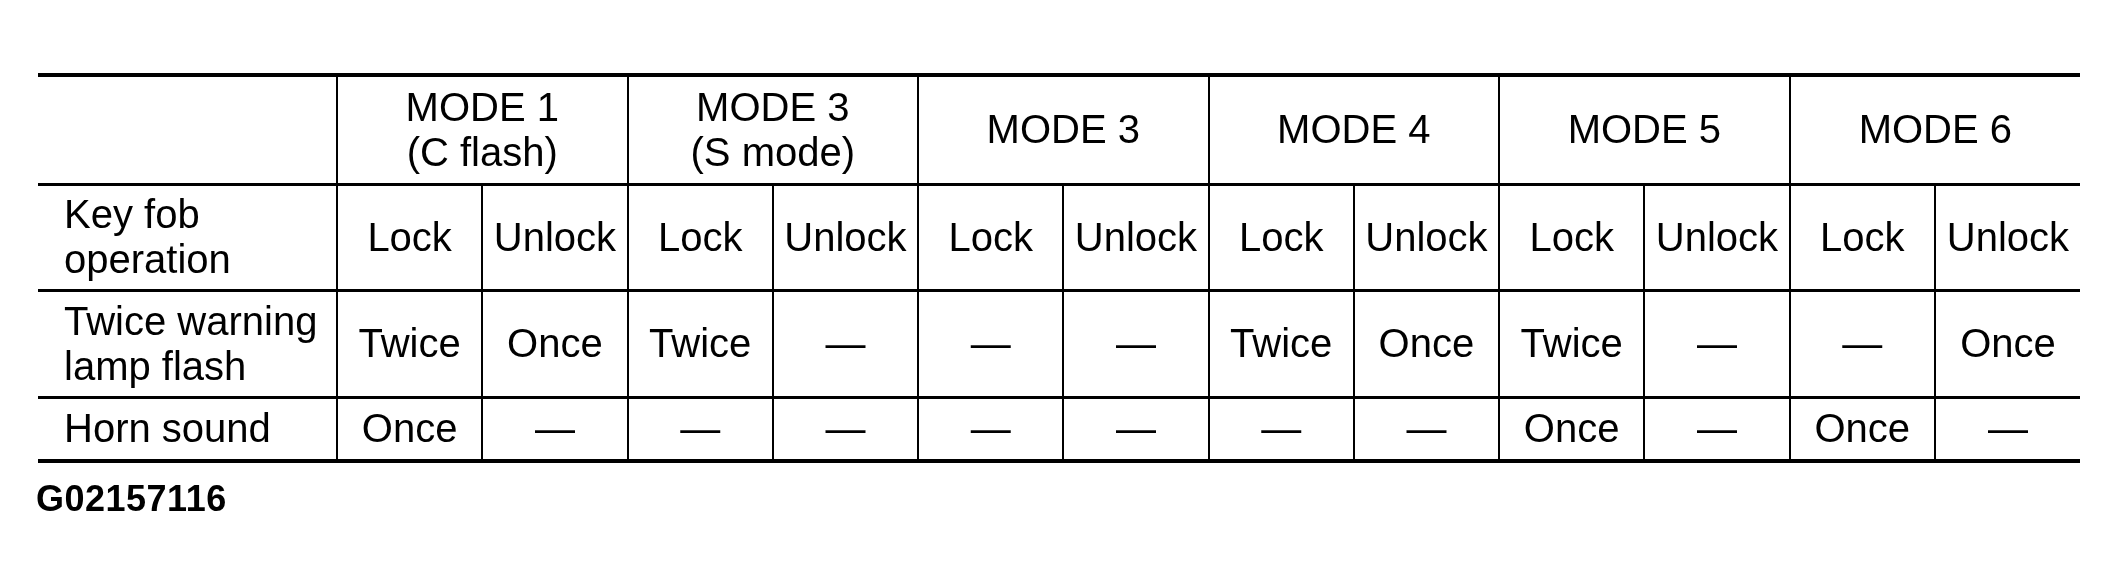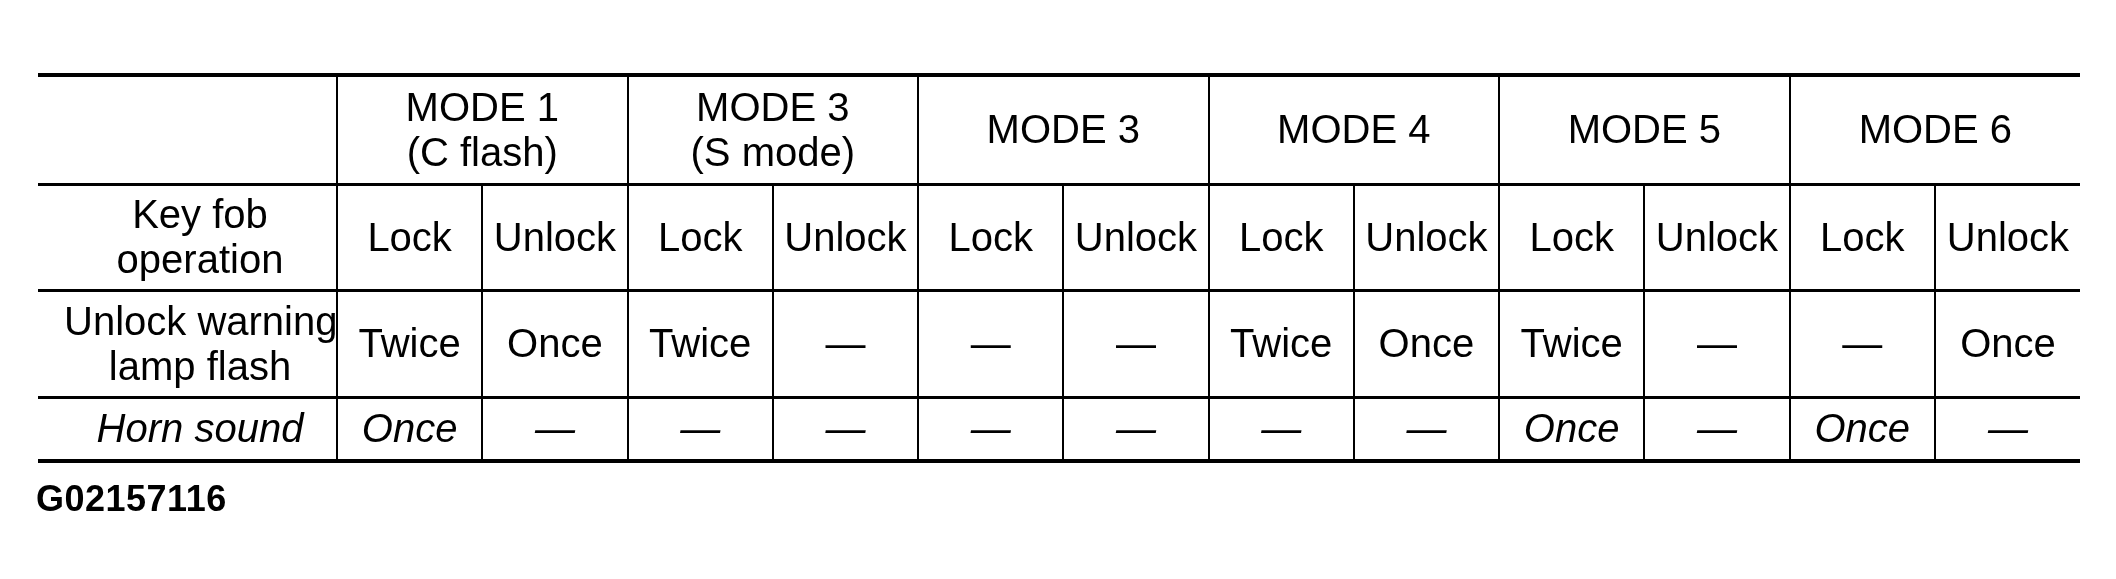--- a/index.html
+++ b/index.html
@@ -42,24 +42,24 @@
     white-space: nowrap;
   }
   .mode-table tr > *:first-child { border-left: none; }
   .mode-table tr > *:last-child  { border-right: none; }
   .mode-table tr.r-header > * { border-top: none; }
   .mode-table tr.r-horn   > * { border-bottom: none; }
 
   .mode-table tr.r-header { height: 109px; }
   .mode-table tr.r-keyfob { height: 106px; }
   .mode-table tr.r-hazard { height: 107px; }
-  .mode-table tr.r-horn   { height: 64px; font-style: italic; }
+  .mode-table tr.r-horn   { height: 64px; }
 
   .mode-table td.row-label {
-    text-align: center;
+    text-align: left;
     padding-left: 26px;
   }
 
   .figure-id {
     position: absolute;
     left: 36px;
     top: 478px;
     font-size: 36px;
     font-weight: bold;
     letter-spacing: 0.5px;
@@ -116,21 +116,21 @@
     <td>Lock</td>
     <td>Unlock</td>
     <td>Lock</td>
     <td>Unlock</td>
     <td>Lock</td>
     <td>Unlock</td>
   </tr>
 
   <tr class="r-hazard">
     <td class="row-label">
-      <div>Unlock warning</div>
+      <div>Twice warning</div>
       <div>lamp flash</div>
     </td>
     <td>Twice</td>
     <td>Once</td>
     <td>Twice</td>
     <td>—</td>
     <td>—</td>
     <td>—</td>
     <td>Twice</td>
     <td>Once</td>

